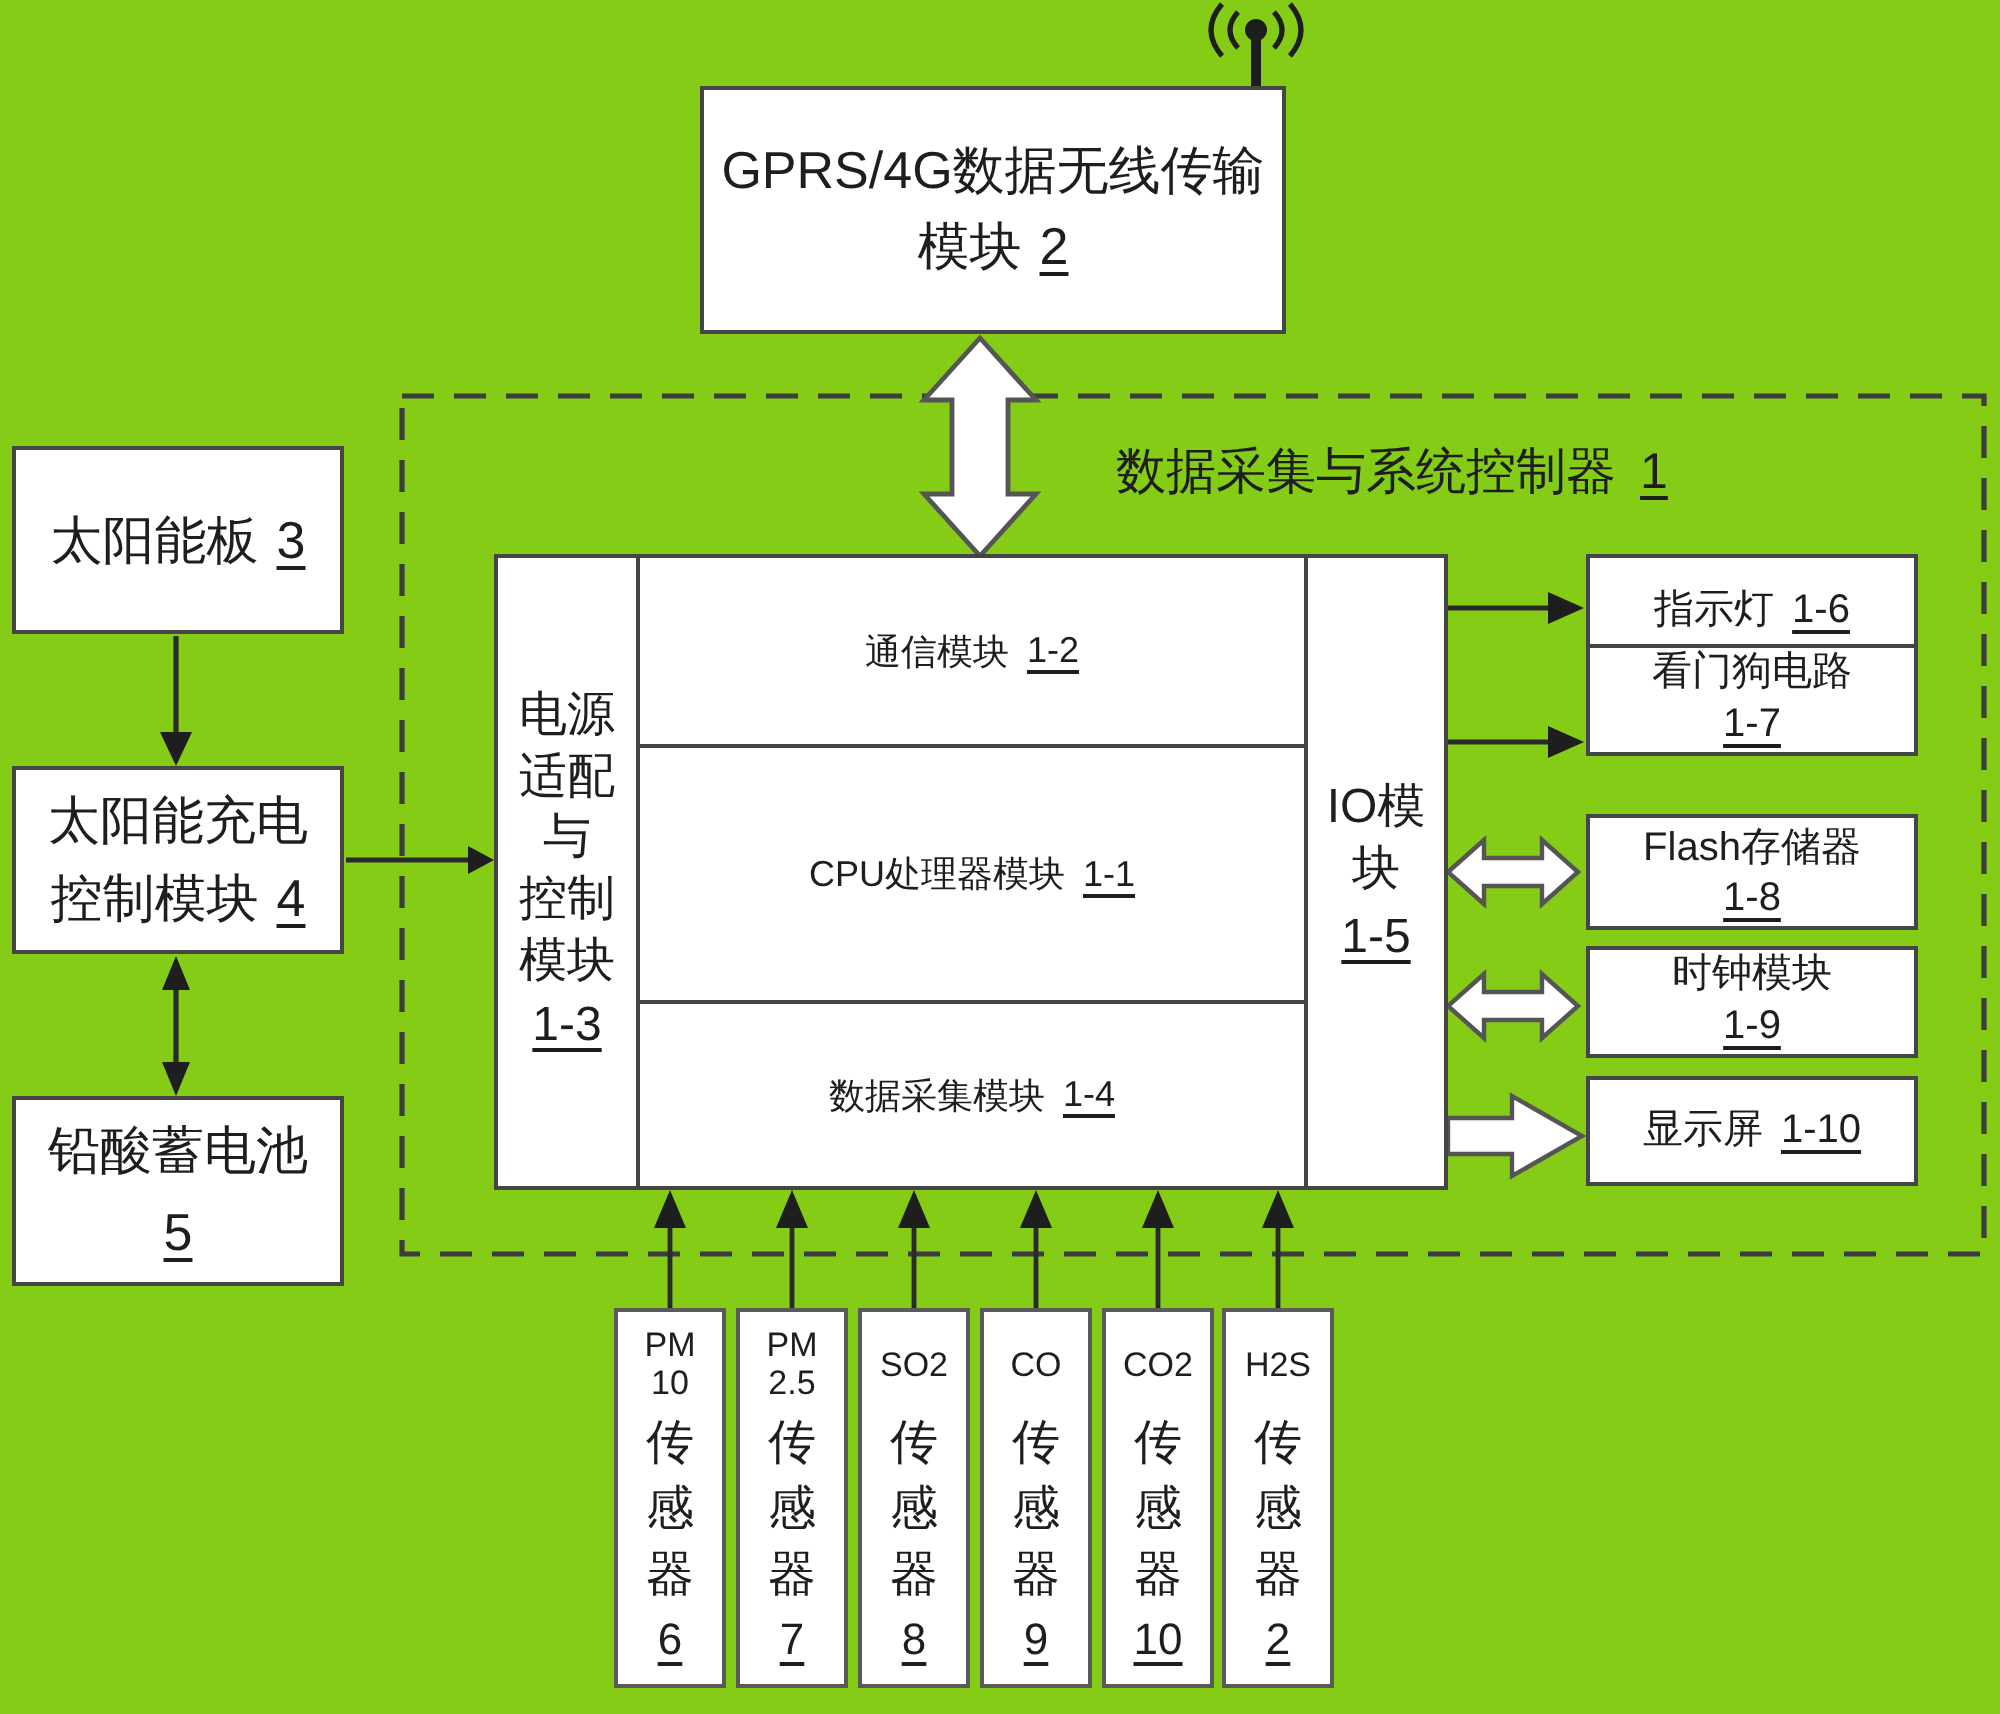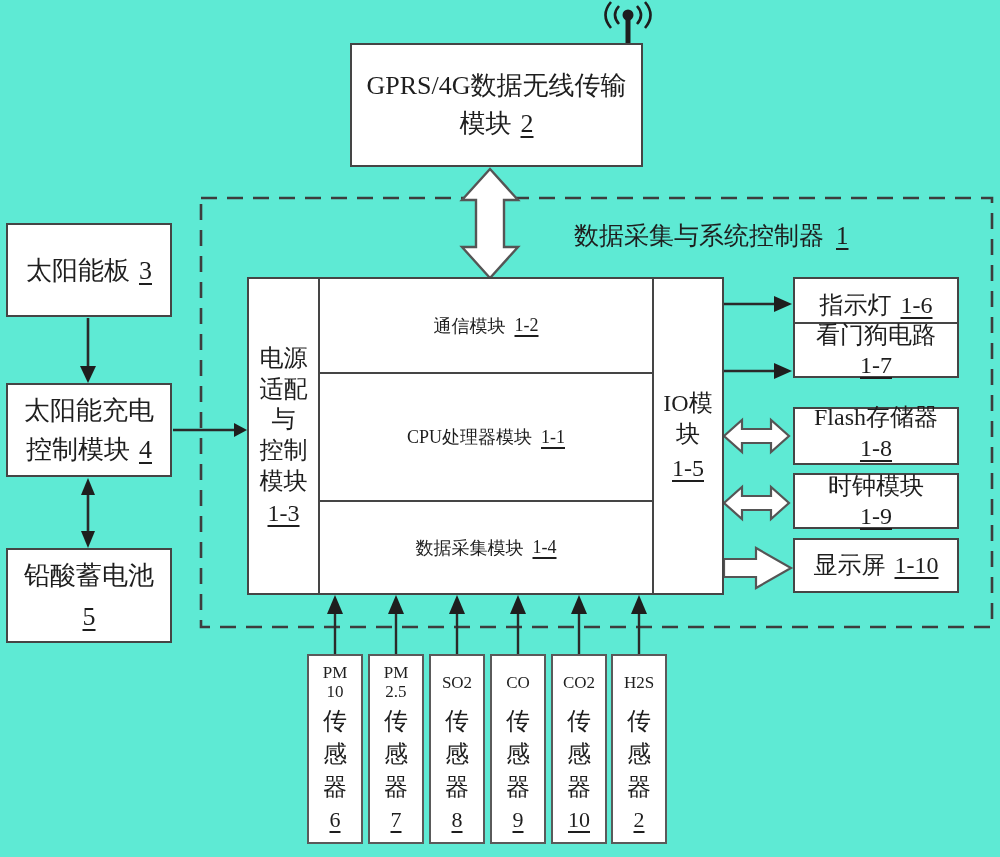--- a/index.html
+++ b/index.html
@@ -1,48 +1,48 @@
 <!DOCTYPE html>
 <html><head>
 <meta charset="utf-8">
 <style>
   html,body{margin:0;padding:0;background:#ffffff;}
   #canvas{
-    position:relative;width:1000px;height:857px;background:#5eead4;
-    font-family:Liberation Serif, serif;
+    position:relative;width:1000px;height:857px;background:#84cc16;
+    font-family:Liberation Sans, sans-serif;
     color:#1e1e1e;overflow:hidden;
   }
   #wires{position:absolute;left:0;top:0;width:1000px;height:857px;}
   .box{
     position:absolute;box-sizing:border-box;border:2.5px solid #454545;
     background:#ffffff;display:flex;flex-direction:column;
     align-items:center;justify-content:center;text-align:center;
   }
   .ref{text-decoration:underline;text-decoration-thickness:2px;text-underline-offset:4px;}
   .ref-inline{margin-left:9px;}
   .ref-block{display:block;margin-top:2px;}
   .pre{white-space:pre-line;}
   
   .gprs{left:350px;top:43px;width:293px;height:124px;font-size:26px;line-height:1.45;padding:0 4px;}
   
-  .ctl-title{position:absolute;left:558px;top:219px;font-size:25px;white-space:nowrap;margin-left:16px;}
+  .ctl-title{position:absolute;left:558px;top:219px;font-size:25px;white-space:nowrap;}
   .ctl-title .ref-inline{margin-left:12px;}
   
   .central{left:247px;top:277px;width:477px;height:318px;flex-direction:row;align-items:stretch;padding:0;}
   .pcol{width:69px;border-right:2px solid #454545;display:flex;flex-direction:column;
         align-items:center;justify-content:center;font-size:24px;line-height:1.28;}
   .rows{flex:1;display:flex;flex-direction:column;}
   .row{display:flex;align-items:center;justify-content:center;font-size:18px;}
   .row1{height:93px;border-bottom:2px solid #454545;}
   .row2{height:126px;border-bottom:2px solid #454545;}
   .row3{flex:1;}
   .iocol{width:68px;border-left:2px solid #454545;display:flex;flex-direction:column;
         align-items:center;justify-content:center;font-size:24px;line-height:1.3;}
   
-  .peri{left:793px;width:166px;font-size:24px;line-height:1.18;padding:1px 2px;}
+  .peri{left:793px;width:166px;font-size:20px;line-height:1.18;padding:1px 2px;}
   
   .pwr{left:6px;width:166px;font-size:26px;line-height:1.5;padding:0 7px;}
   
   .sensor{top:654px;width:56px;height:190px;justify-content:flex-start;padding-top:5px;
           border-color:#5a5a5a;}
   .gas{height:44px;display:flex;align-items:center;justify-content:center;
        font-size:17px;line-height:1.1;}
   .sbody{font-size:24px;line-height:1.38;}
   .sref{font-size:22px;margin-top:3px;}
 </style>

